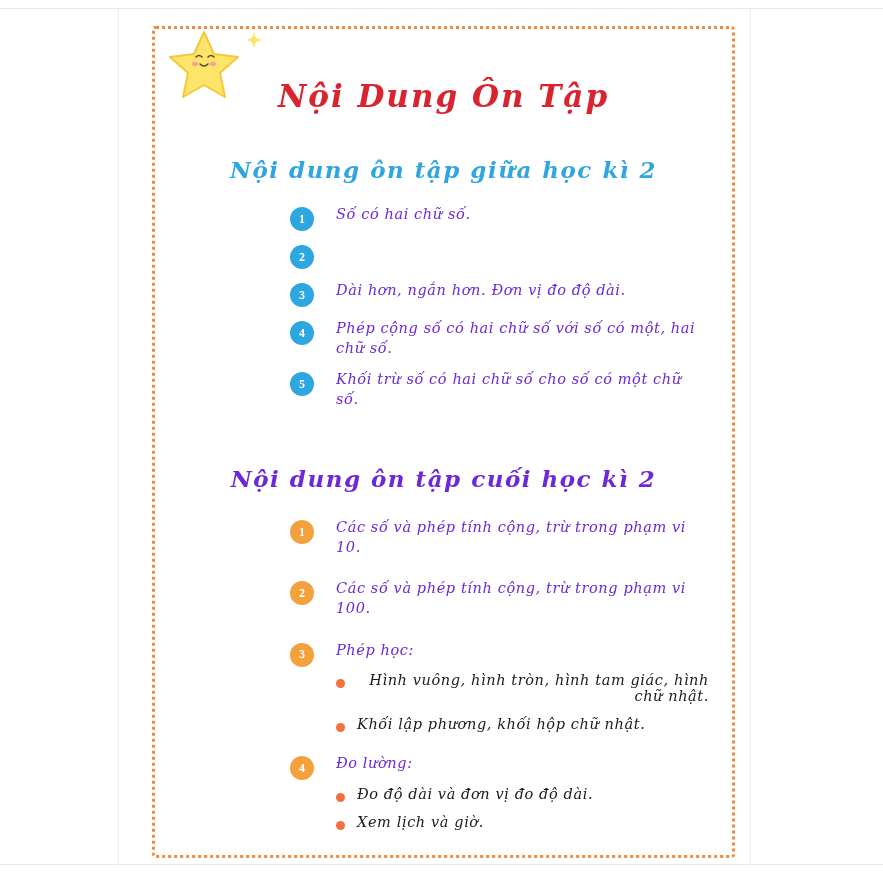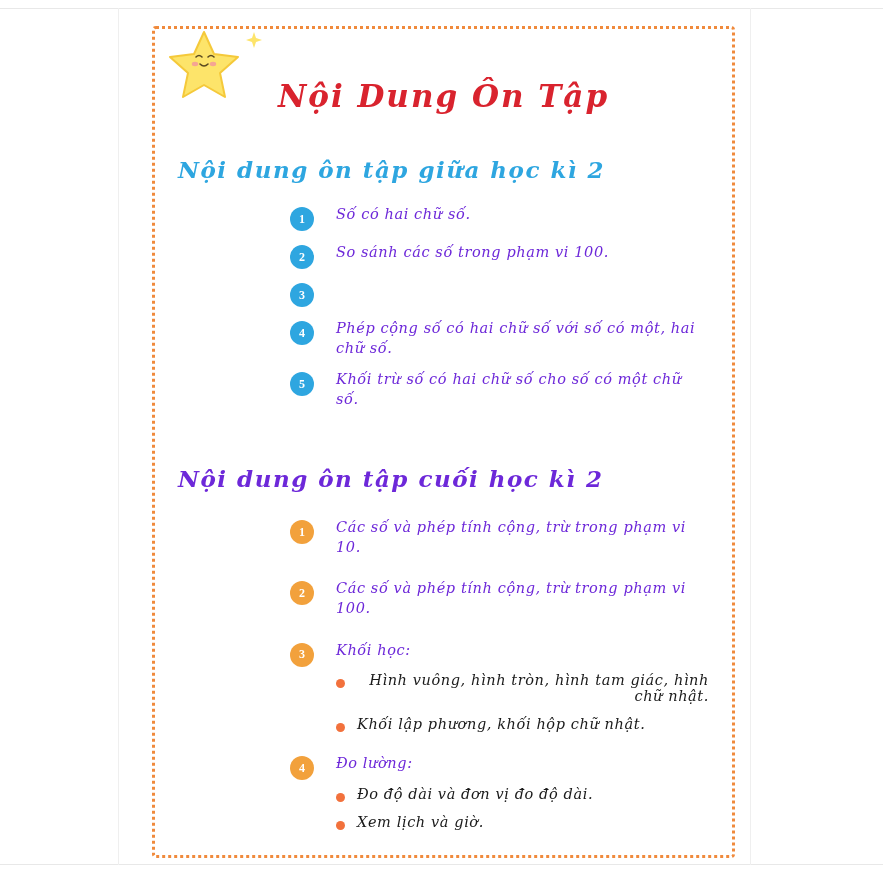--- a/index.html
+++ b/index.html
@@ -98,21 +98,21 @@
     color: #d9232e;
     font-family: "DejaVu Serif", serif;
     font-style: italic;
     font-weight: bold;
     font-size: 31px;
     letter-spacing: 2px;
     margin: 12px 0 0 0;
   }
 
   .section-title {
-    text-align: left;
+    text-align: center;
     font-family: "DejaVu Serif", serif;
     font-style: italic;
     font-weight: bold;
     font-size: 23px;
     letter-spacing: 1.5px;
     margin: 0;
   }
   .section-title.blue { color: #2ea6e0; }
   .section-title.orange { color: #6d28d9; }
 
@@ -226,24 +226,24 @@
 
     <div class="sec1">
       <h2 class="section-title blue sec1-title">Nội dung ôn tập giữa học kì 2</h2>
       <ul class="items">
         <li class="item">
           <span class="badge blue">1</span>
           <span class="item-text">Số có hai chữ số.</span>
         </li>
         <li class="item">
           <span class="badge blue">2</span>
-          <span class="item-text">So sánh các số trong phạm vi 100.</span>
         </li>
         <li class="item">
           <span class="badge blue">3</span>
+          <span class="item-text">Dài hơn, ngắn hơn. Đơn vị đo độ dài.</span>
         </li>
         <li class="item">
           <span class="badge blue">4</span>
           <span class="item-text">Phép cộng số có hai chữ số với số có một, hai chữ số.</span>
         </li>
         <li class="item">
           <span class="badge blue">5</span>
           <span class="item-text">Khối trừ số có hai chữ số cho số có một chữ số.</span>
         </li>
       </ul>
@@ -256,21 +256,21 @@
           <span class="badge orange">1</span>
           <span class="item-text">Các số và phép tính cộng, trừ trong phạm vi 10.</span>
         </li>
         <li class="item">
           <span class="badge orange">2</span>
           <span class="item-text">Các số và phép tính cộng, trừ trong phạm vi 100.</span>
         </li>
         <li class="item">
           <span class="badge orange">3</span>
           <div>
-            <span class="item-text">Khối học:</span>
+            <span class="item-text">Phép học:</span>
             <ul class="subitems">
               <li class="subitem">
                 <span class="dot"></span>
                 <span class="subitem-text">Hình vuông, hình tròn, hình tam giác, hình chữ nhật.</span>
               </li>
               <li class="subitem">
                 <span class="dot"></span>
                 <span class="subitem-text">Khối lập phương, khối hộp chữ nhật.</span>
               </li>
             </ul>

